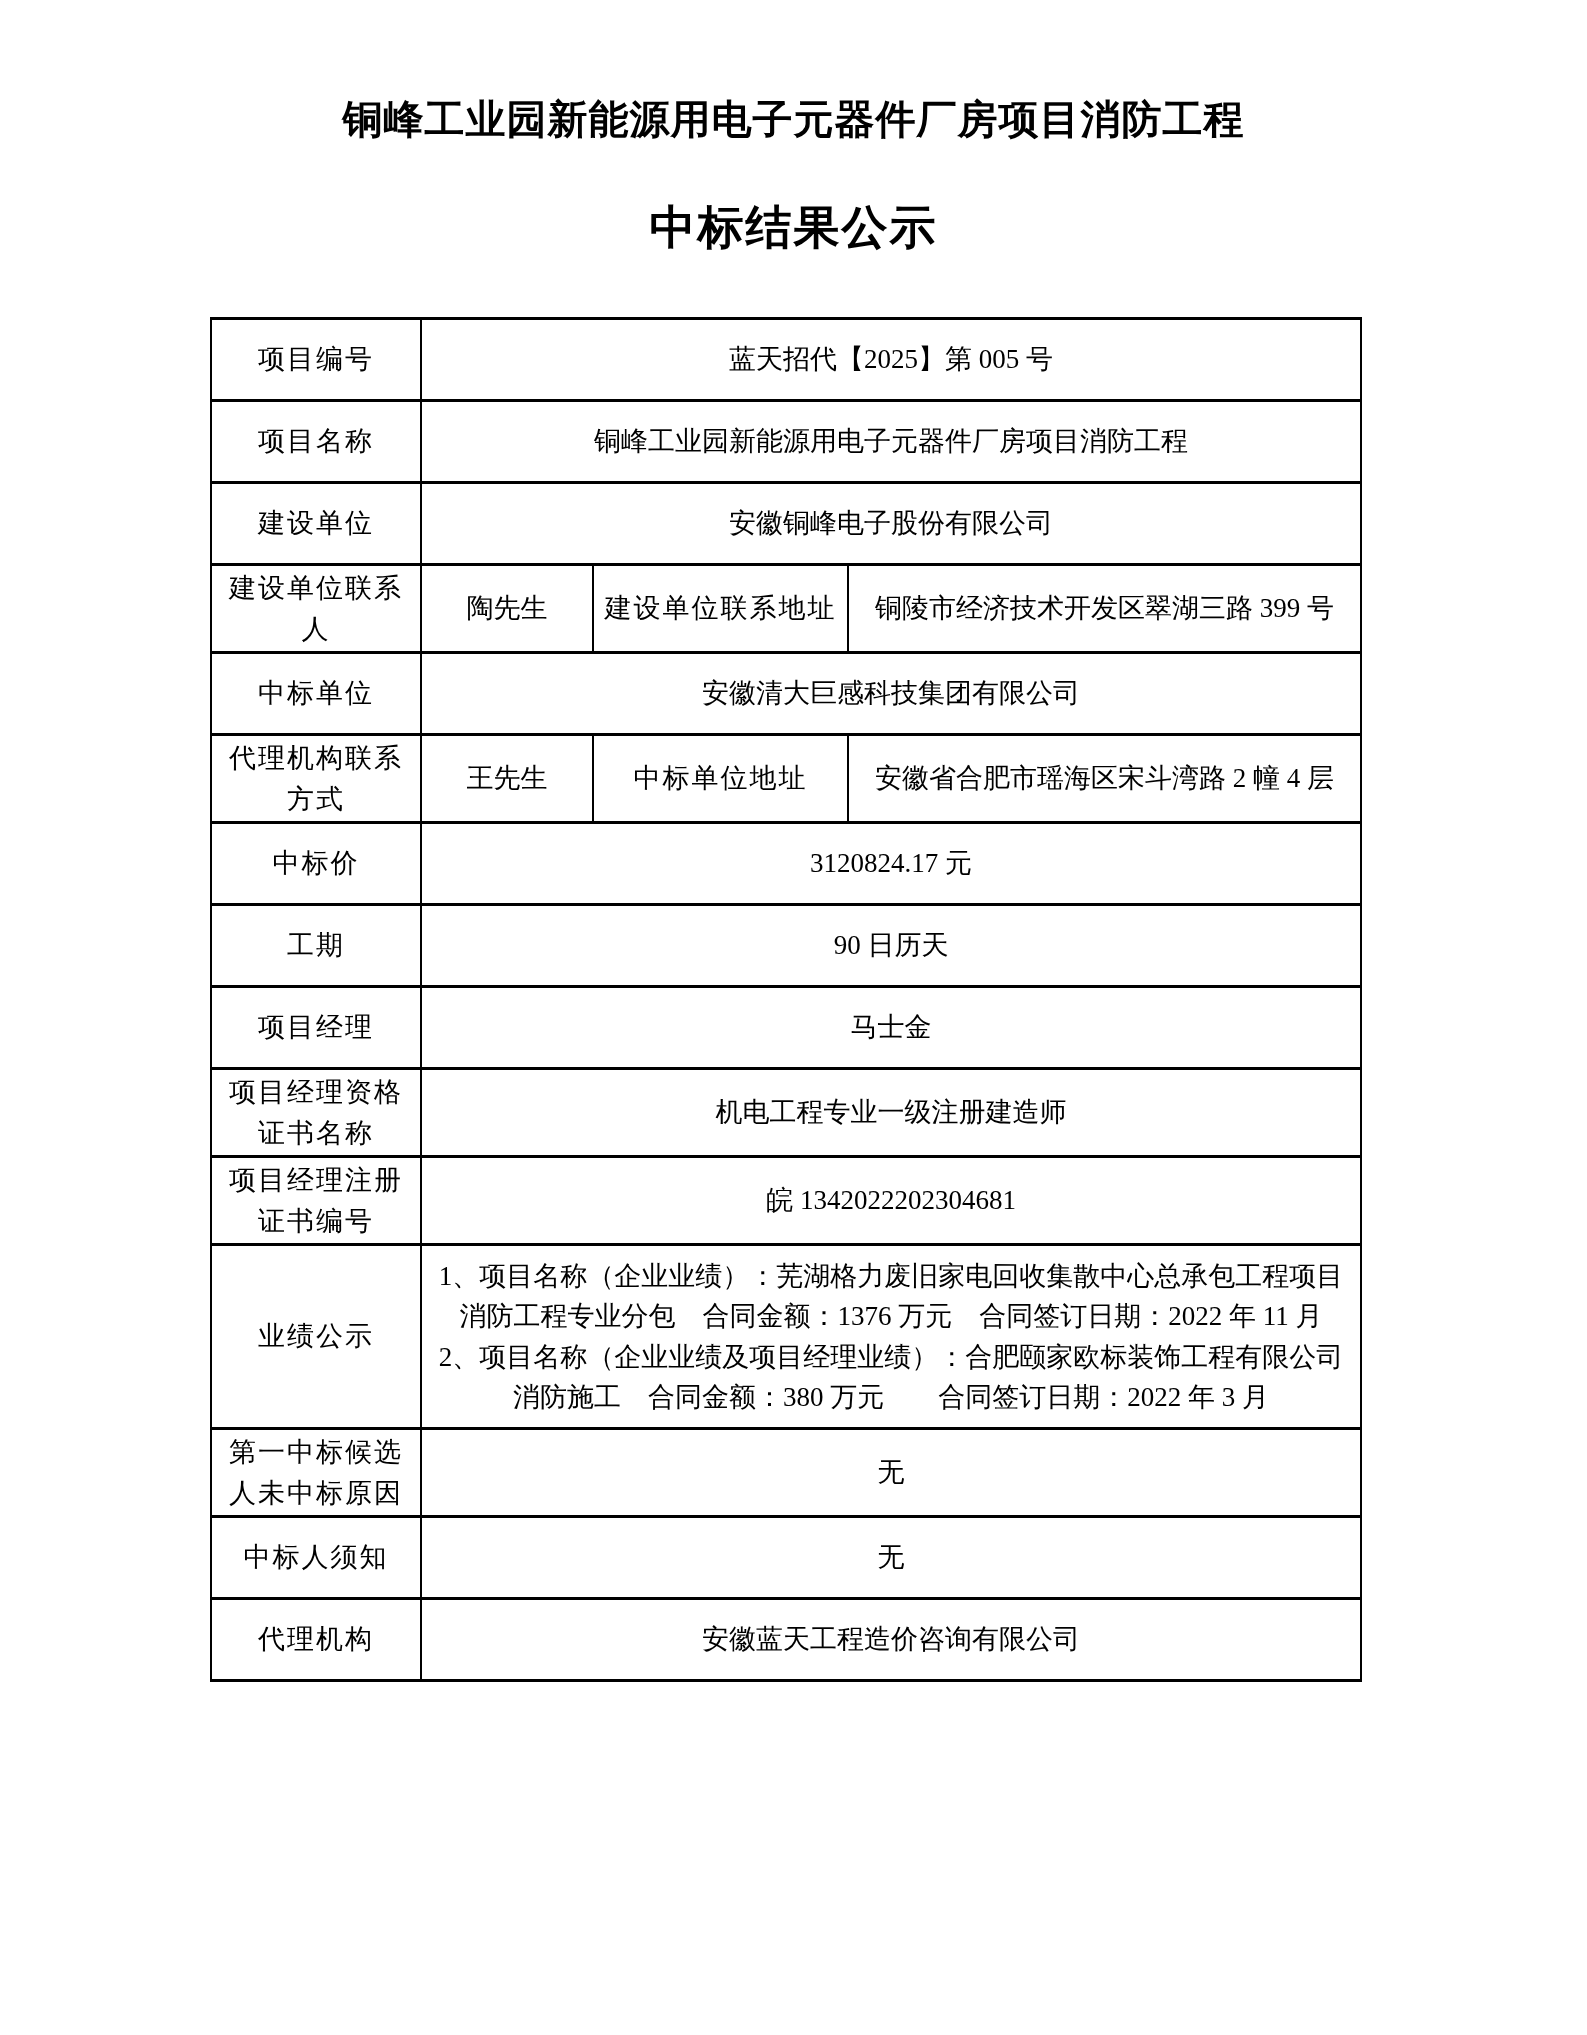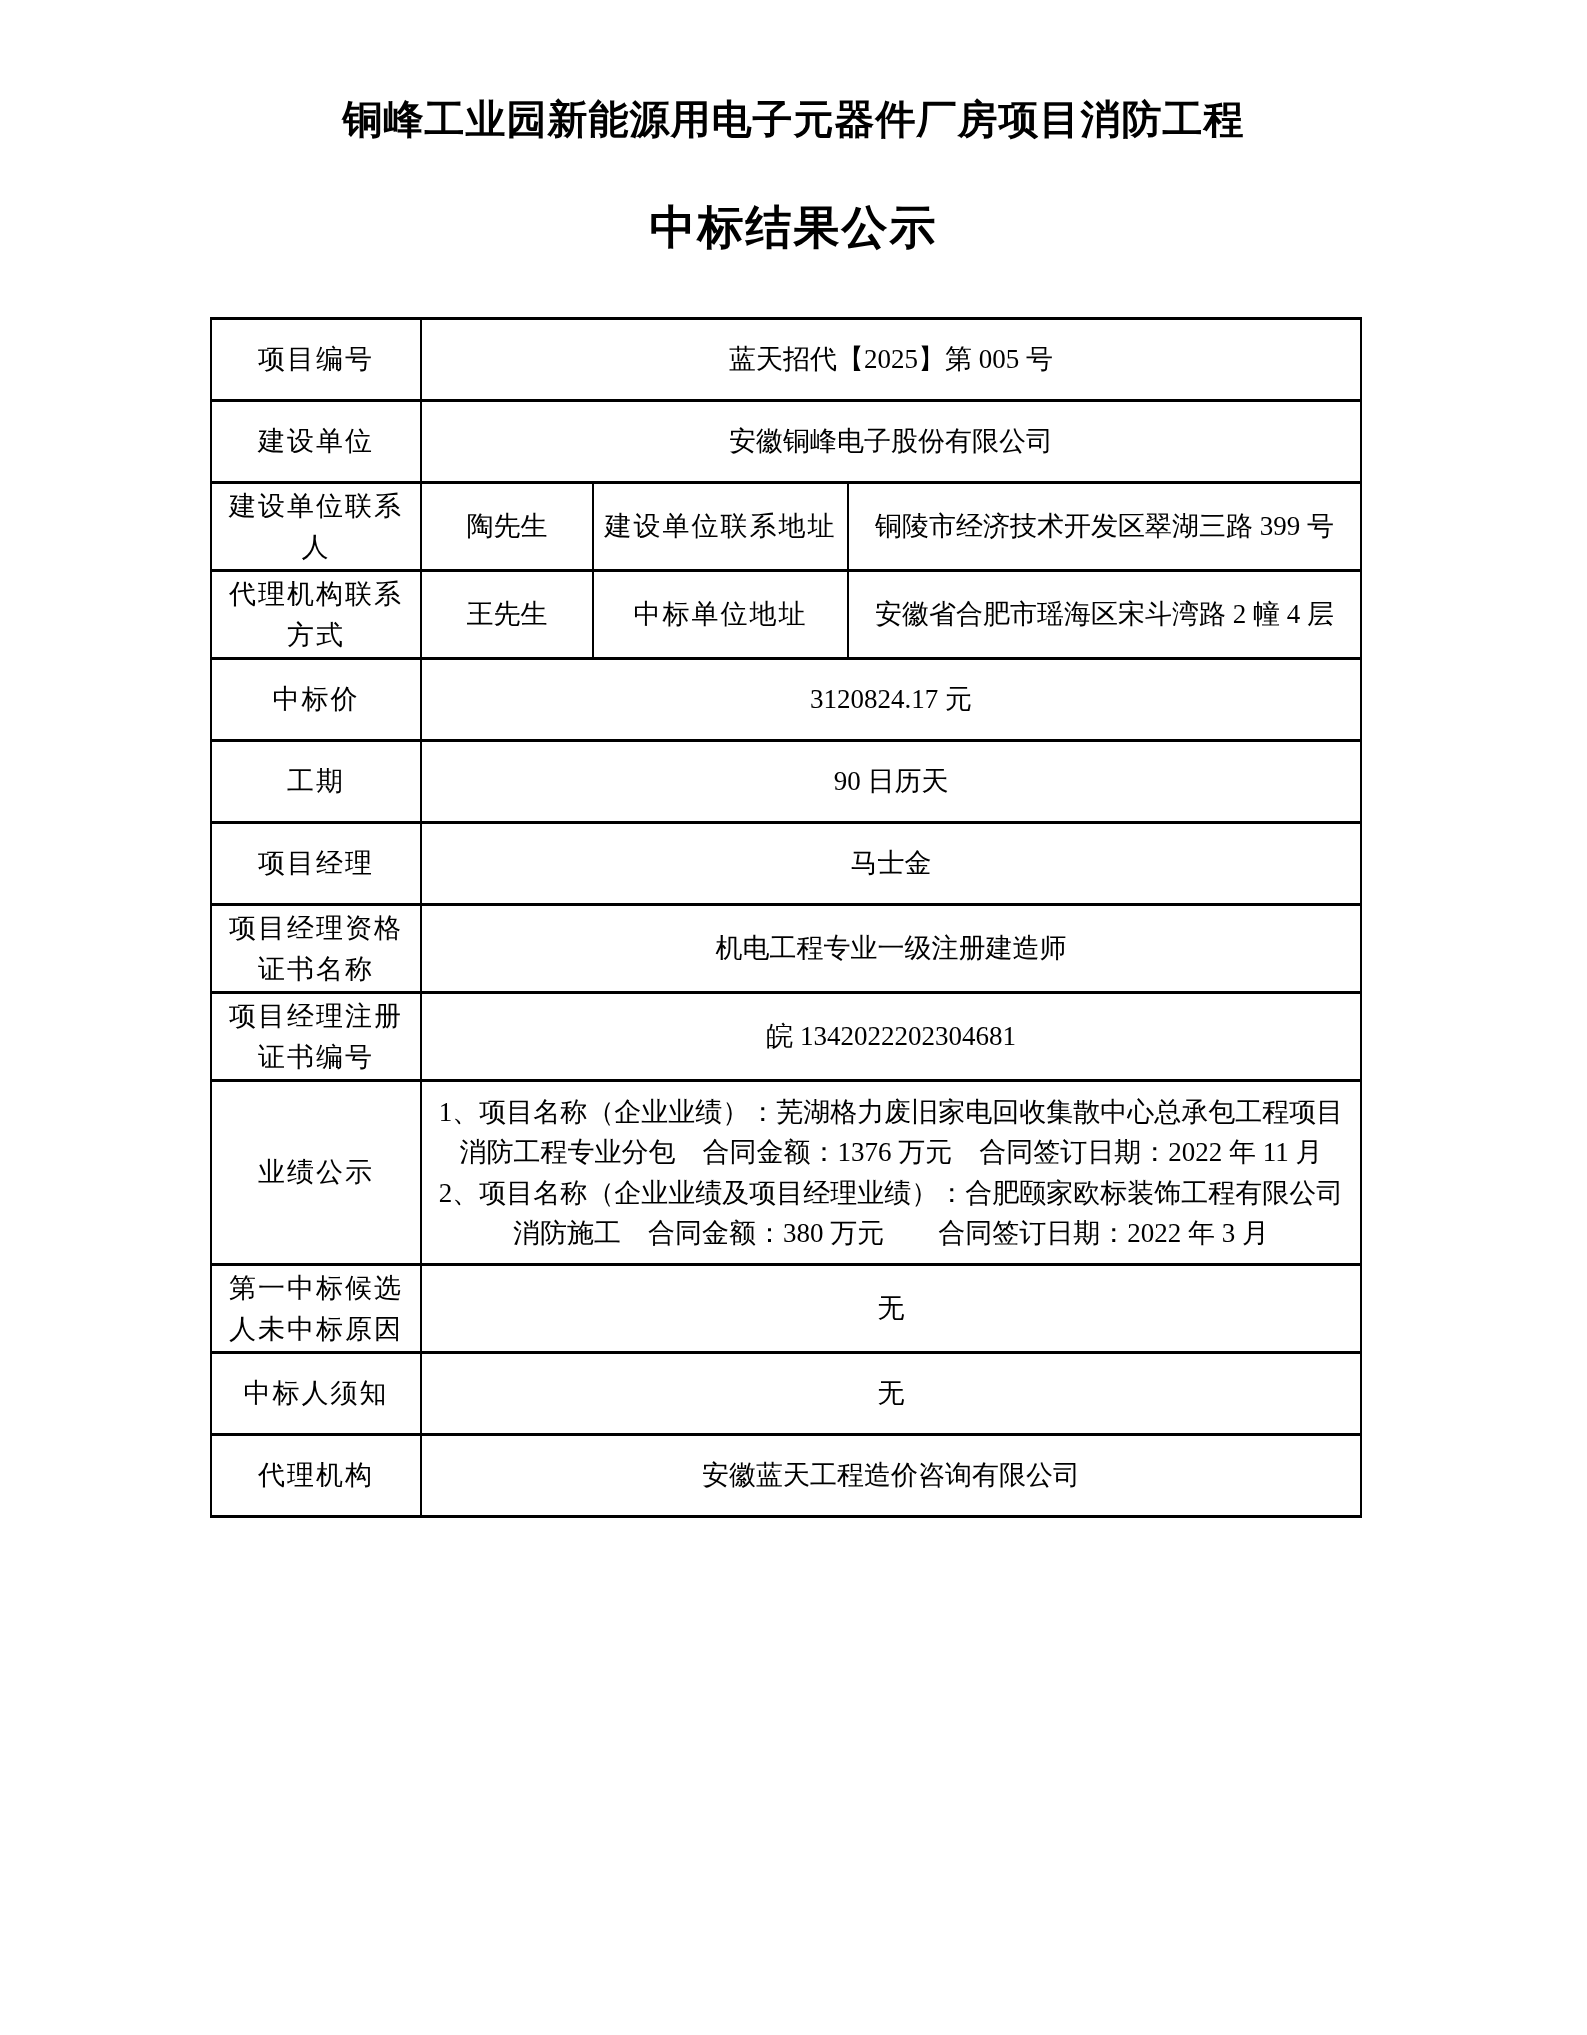--- a/index.html
+++ b/index.html
@@ -77,33 +77,41 @@
       <col style="width:255px">
       <col style="width:513px">
     </colgroup>
 
     <tbody>
         <tr class="row-std">
       <td class="label-cell">项目编号</td>
       <td colspan="3">蓝天招代【2025】第 005 号</td>
     </tr>
 
+    <tr class="row-std">
+      <td class="label-cell">项目名称</td>
+      <td colspan="3">铜峰工业园新能源用电子元器件厂房项目消防工程</td>
+    </tr>
 
     <tr class="row-std">
       <td class="label-cell">建设单位</td>
       <td colspan="3">安徽铜峰电子股份有限公司</td>
     </tr>
 
     <tr class="row-tall">
       <td class="label-cell">建设单位联系人</td>
       <td>陶先生</td>
       <td class="label-cell">建设单位联系地址</td>
       <td>铜陵市经济技术开发区翠湖三路 399 号</td>
     </tr>
 
+    <tr class="row-std">
+      <td class="label-cell">中标单位</td>
+      <td colspan="3">安徽清大巨感科技集团有限公司</td>
+    </tr>
 
     <tr class="row-tall">
       <td class="label-cell">代理机构联系方式</td>
       <td>王先生</td>
       <td class="label-cell">中标单位地址</td>
       <td>安徽省合肥市瑶海区宋斗湾路 2 幢 4 层</td>
     </tr>
 
     <tr class="row-std">
       <td class="label-cell">中标价</td>

